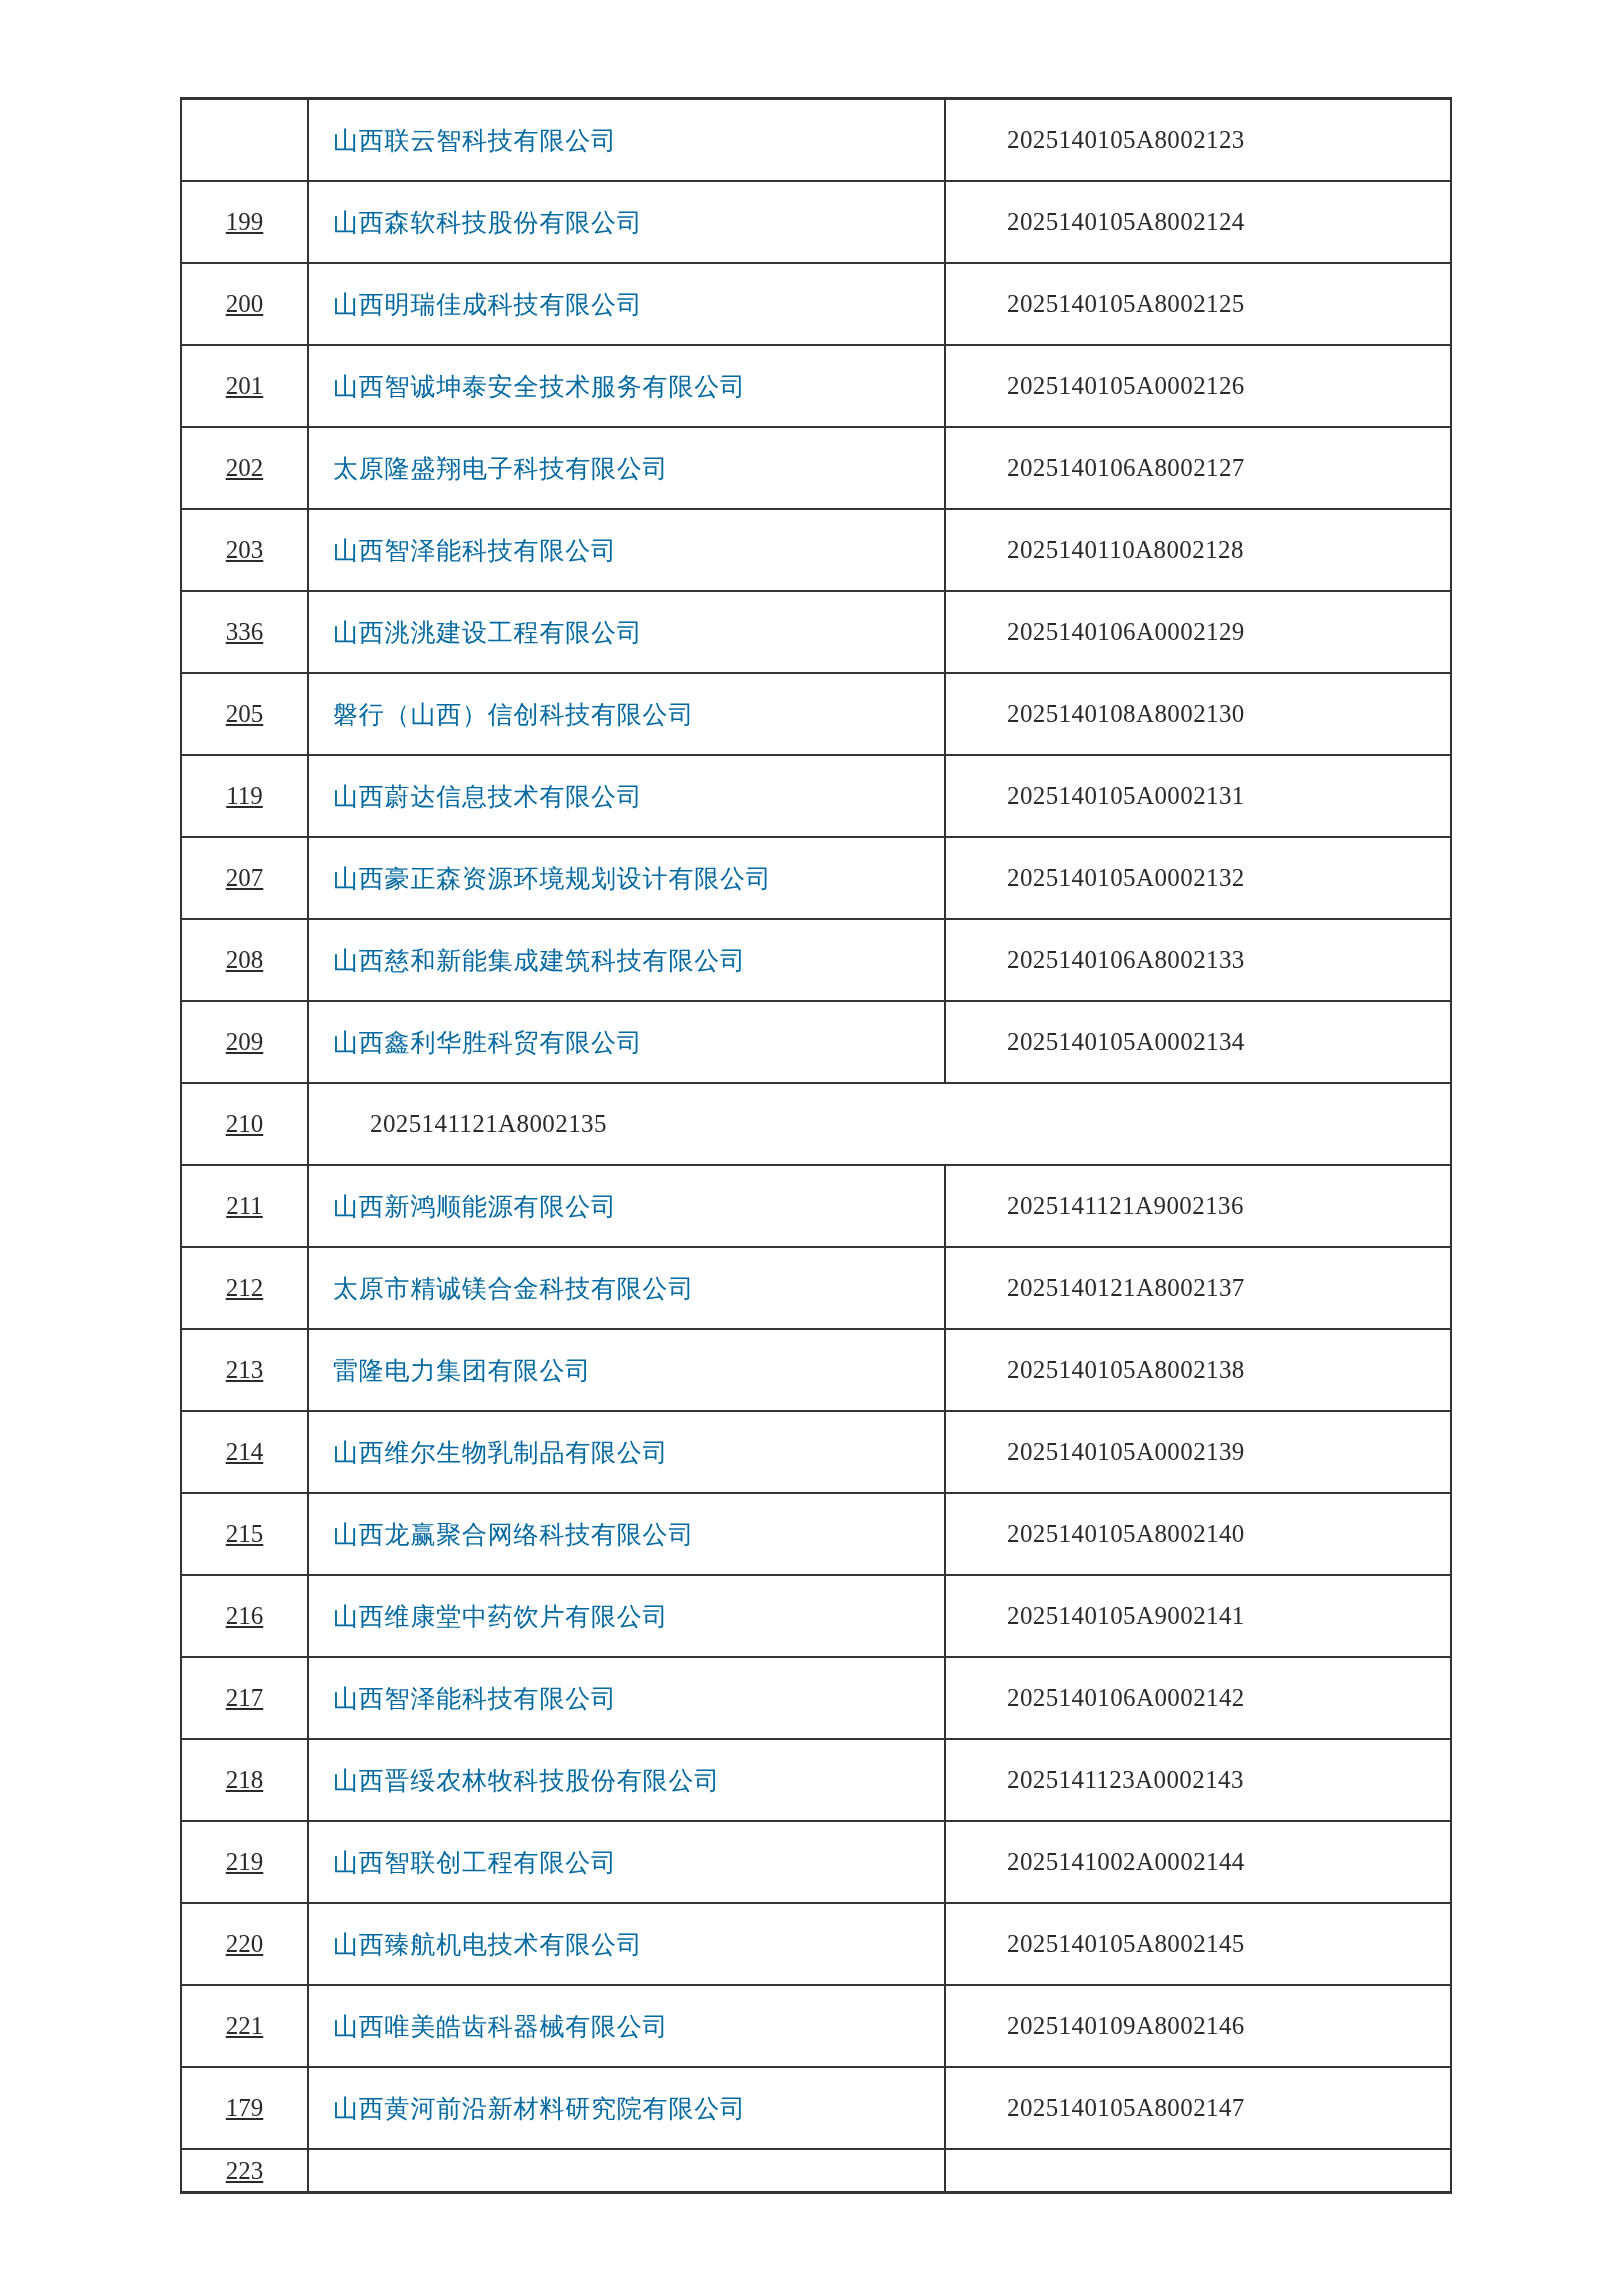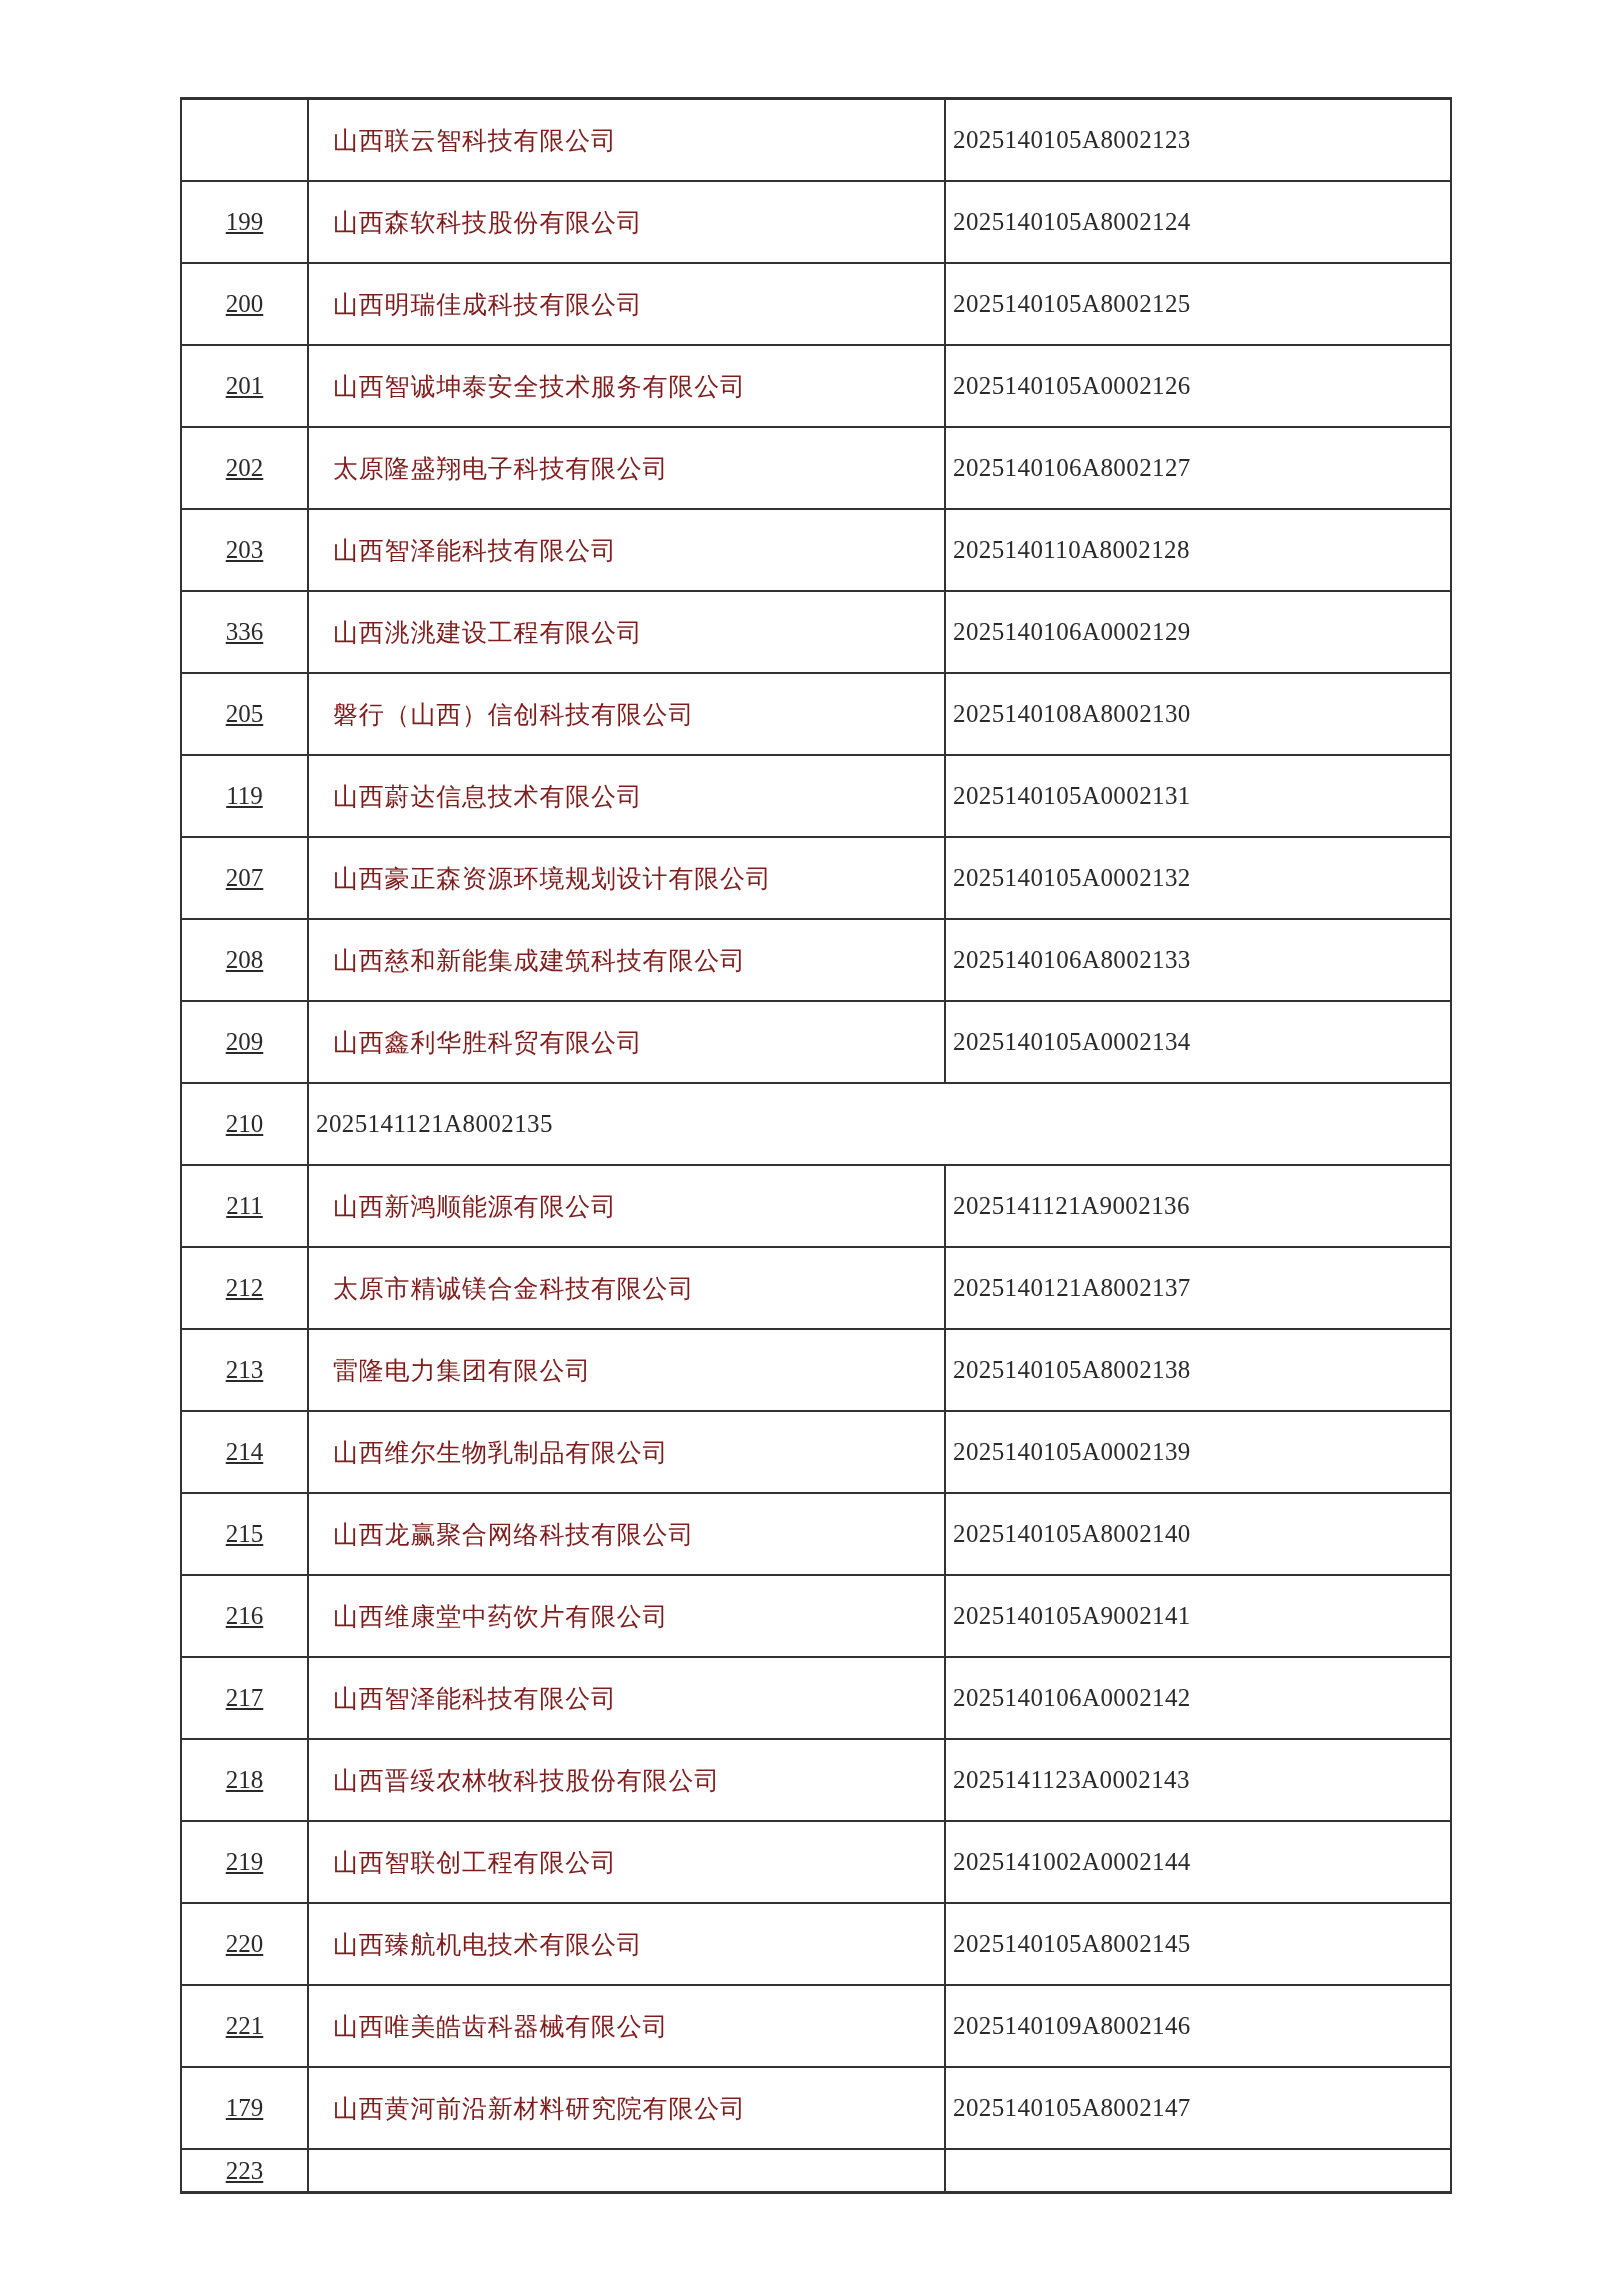--- a/index.html
+++ b/index.html
@@ -8,23 +8,23 @@
   .table { position: absolute; left: 180px; top: 97px; width: 1272px;
            border-top: 3.4px solid #333; border-left: 2.5px solid #333; border-right: 2.5px solid #333;
            box-sizing: border-box; }
   .row { display: flex; height: 82px; border-bottom: 2.5px solid #333; box-sizing: border-box; }
   .row.last { height: 44px; border-bottom: 3.4px solid #333; }
   .cell { display: flex; align-items: center; box-sizing: border-box; height: 100%;
           font-size: 24.5px; white-space: nowrap; overflow: hidden; }
   .c-idx { width: 127px; justify-content: center; border-right: 2.5px solid #333;
            font-family: "Liberation Serif", "DejaVu Serif", serif; font-size: 25px; text-decoration: underline; }
   .c-name { width: 637px; padding-left: 24px; border-right: 2.5px solid #333;
-            font-family: "DejaVu Sans", "Liberation Sans", sans-serif; font-size: 25px; letter-spacing: 0.8px; color: #7f1d1d; }
-  .c-code { flex: 1; padding-left: 7px;
-            font-family: "Liberation Serif", "DejaVu Serif", serif; font-size: 25px; letter-spacing: 0.4px; }
+            font-family: "DejaVu Sans", "Liberation Sans", sans-serif; font-size: 25px; letter-spacing: 0.8px; color: #0369a1; }
+  .c-code { flex: 1; padding-left: 17px;
+            font-family: "Liberation Serif", "DejaVu Serif", serif; font-size: 25px; letter-spacing: 0.4px; margin-left: 44px; }
 </style>
 </head>
 <body>
 
 <div class="table" id="tbl">
     <div class="row">
       <div class="cell c-idx"></div>
       <div class="cell c-name">山西联云智科技有限公司</div>
       <div class="cell c-code">2025140105A8002123</div>
     </div>

